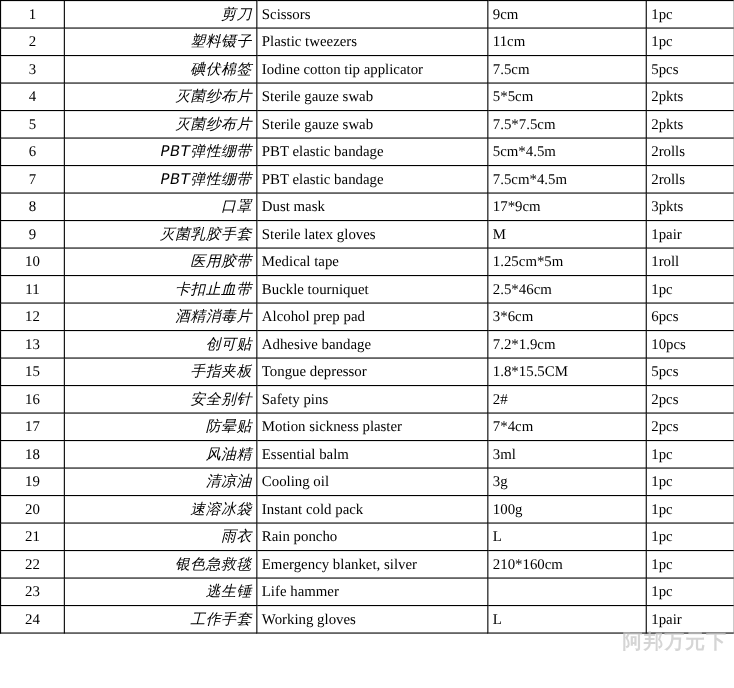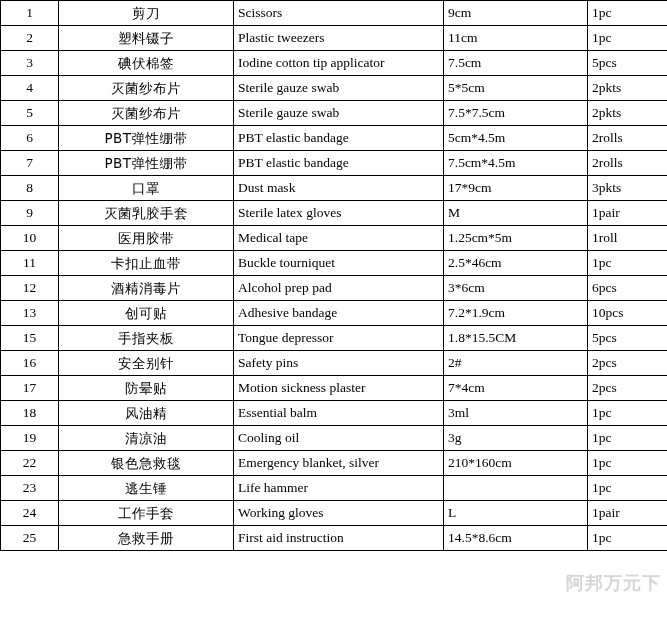--- a/index.html
+++ b/index.html
@@ -33,25 +33,26 @@
   col.c-index { width: 58px; }
   col.c-cn    { width: 175px; }
   col.c-en    { width: 210px; }
   col.c-spec  { width: 144px; }
   col.c-qty   { width: 80px; }
 
   td.idx {
     text-align: center;
   }
   td.cn {
-    text-align: center;
+    text-align: right;
     padding-left: 10px;
     font-family: "DejaVu Sans", sans-serif;
     font-size: 13px;
     letter-spacing: 0.5px;
+    font-style: italic;
   }
   td.en {
     text-align: left;
     padding-left: 5px;
   }
   td.spec {
     text-align: left;
     padding-left: 5px;
     margin-top: 26px;
   }
@@ -205,43 +206,50 @@
         <td class="qty">1pc</td>
       </tr>
       <tr>
         <td class="idx">19</td>
         <td class="cn">清凉油</td>
         <td class="en">Cooling oil</td>
         <td class="spec">3g</td>
         <td class="qty">1pc</td>
       </tr>
       <tr>
+        <td class="idx">20</td>
+        <td class="cn">速溶冰袋</td>
+        <td class="en">Instant cold pack</td>
+        <td class="spec">100g</td>
+        <td class="qty">1pc</td>
+      </tr>
+      <tr>
+        <td class="idx">21</td>
+        <td class="cn">雨衣</td>
+        <td class="en">Rain poncho</td>
+        <td class="spec">L</td>
+        <td class="qty">1pc</td>
+      </tr>
+      <tr>
         <td class="idx">22</td>
         <td class="cn">银色急救毯</td>
         <td class="en">Emergency blanket, silver</td>
         <td class="spec">210*160cm</td>
         <td class="qty">1pc</td>
       </tr>
       <tr>
         <td class="idx">23</td>
         <td class="cn">逃生锤</td>
         <td class="en">Life hammer</td>
         <td class="spec"></td>
         <td class="qty">1pc</td>
       </tr>
       <tr>
         <td class="idx">24</td>
         <td class="cn">工作手套</td>
         <td class="en">Working gloves</td>
         <td class="spec">L</td>
         <td class="qty">1pair</td>
       </tr>
-      <tr>
-        <td class="idx">25</td>
-        <td class="cn">急救手册</td>
-        <td class="en">First aid instruction</td>
-        <td class="spec">14.5*8.6cm</td>
-        <td class="qty">1pc</td>
-      </tr>
     </tbody>
 </table>
 
 <div class="watermark">阿邦万元下</div>
 
 </body></html>

